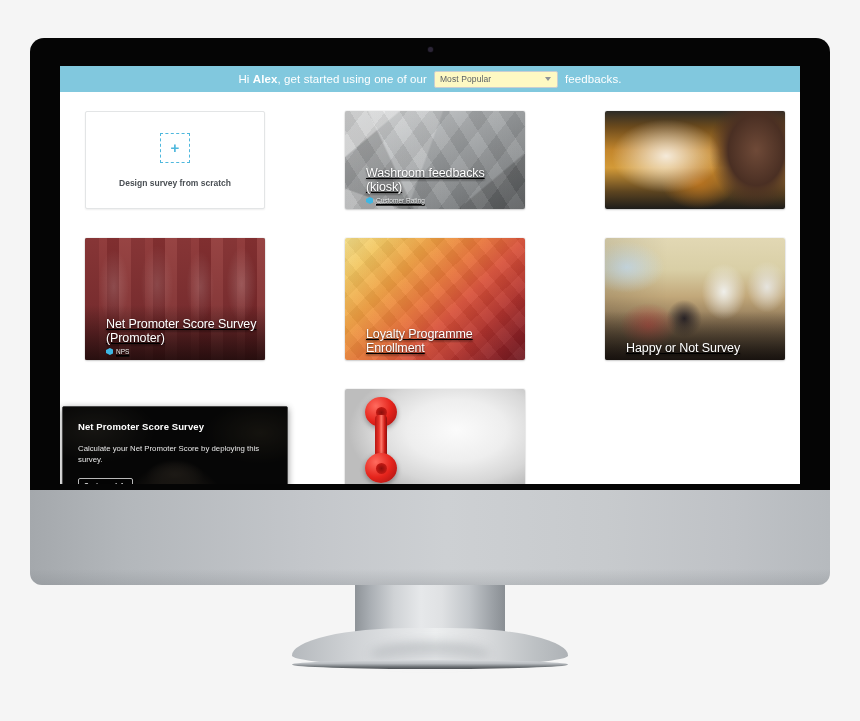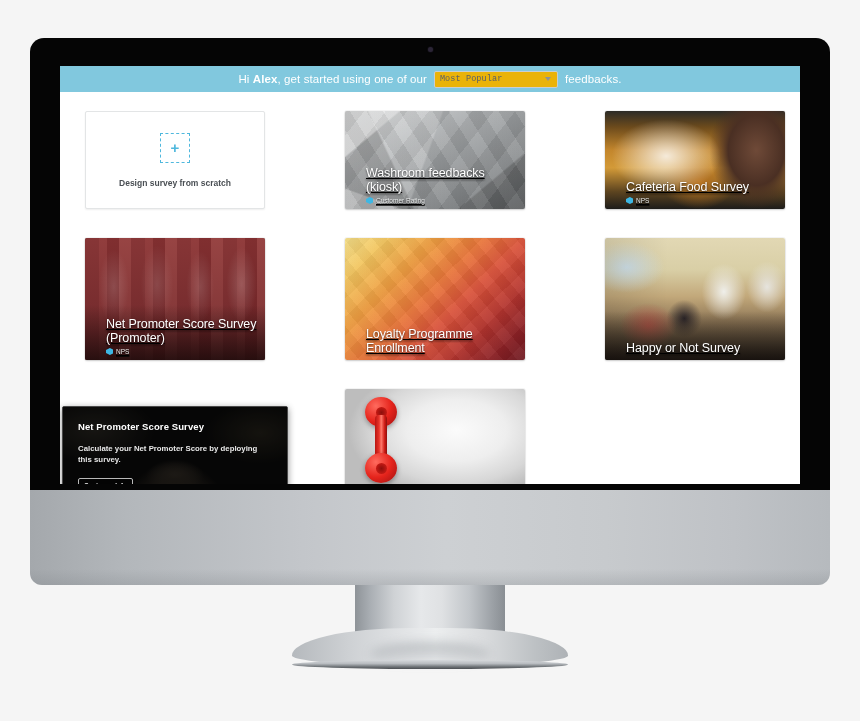--- a/index.html
+++ b/index.html
@@ -153,30 +153,29 @@
     letter-spacing: 0.1px;
     position: relative;
     z-index: 6;
   }
   .banner-text { white-space: nowrap; }
   .banner-text b { font-weight: bold; }
 
   .sort-select {
     width: 124px;
     height: 17px;
-    background: #eab308;
+    background: #fef9c3;
     border: 1px solid #c8ced1;
     border-radius: 2px;
     display: flex;
     align-items: center;
     padding: 0 5px;
     font-size: 8.5px;
     color: #5c6165;
     position: relative;
-    font-family: Liberation Mono, monospace;
   }
   .sort-select .caret {
     position: absolute;
     right: 6px;
     top: 50%;
     margin-top: -2px;
     width: 0; height: 0;
     border-left: 3.5px solid transparent;
     border-right: 3.5px solid transparent;
     border-top: 4px solid #8d9397;
@@ -412,21 +411,20 @@
     font-size: 9.5px;
     font-weight: bold;
     letter-spacing: 0.1px;
   }
   .hover-desc {
     margin-top: 11px;
     color: #e7e7e7;
     font-size: 7.8px;
     line-height: 1.42;
     max-width: 190px;
-    font-weight: bold;
   }
   .hover-pill {
     margin-top: 13px;
     align-self: flex-start;
     border: 1px solid #b9b9b9;
     border-radius: 2px;
     padding: 2.5px 5px;
     color: #f0f0f0;
     font-size: 6.3px;
     font-weight: bold;
@@ -470,27 +468,20 @@
           <div class="card-title">Washroom feedbacks (kiosk)</div>
           <div class="card-tag">
             <span class="tag-icon"></span>
             <span>Customer Rating</span>
           </div>
         </div>
       </div>
 
       <div class="card">
         <div class="img img-cafeteria"></div>
-        <div class="card-body">
-          <div class="card-title">Cafeteria Food Survey</div>
-          <div class="card-tag">
-            <span class="tag-icon"></span>
-            <span>NPS</span>
-          </div>
-        </div>
       </div>
 
       <div class="card">
         <div class="img img-nps"></div>
         <div class="card-body">
           <div class="card-title">
             <span>Net Promoter Score Survey</span><br>
             <span>(Promoter)</span>
           </div>
           <div class="card-tag">

